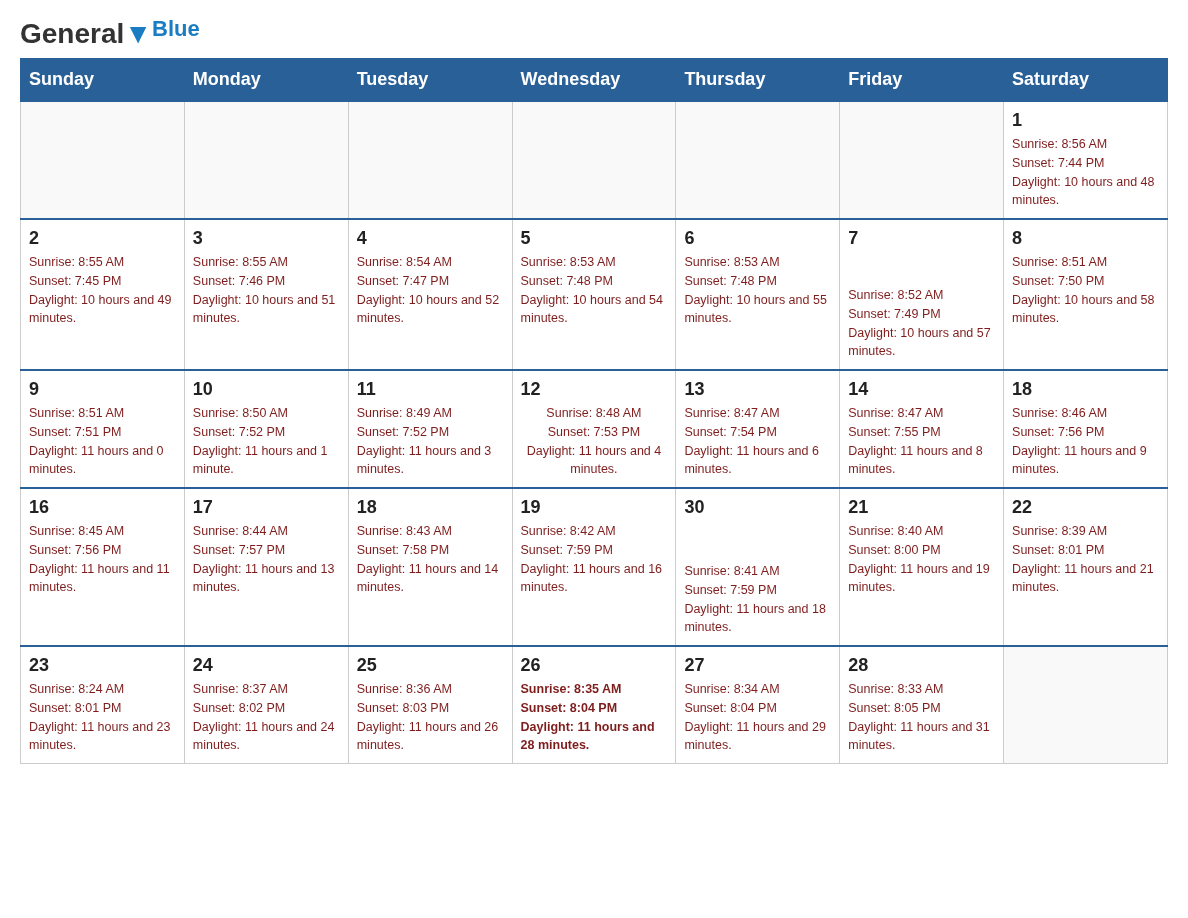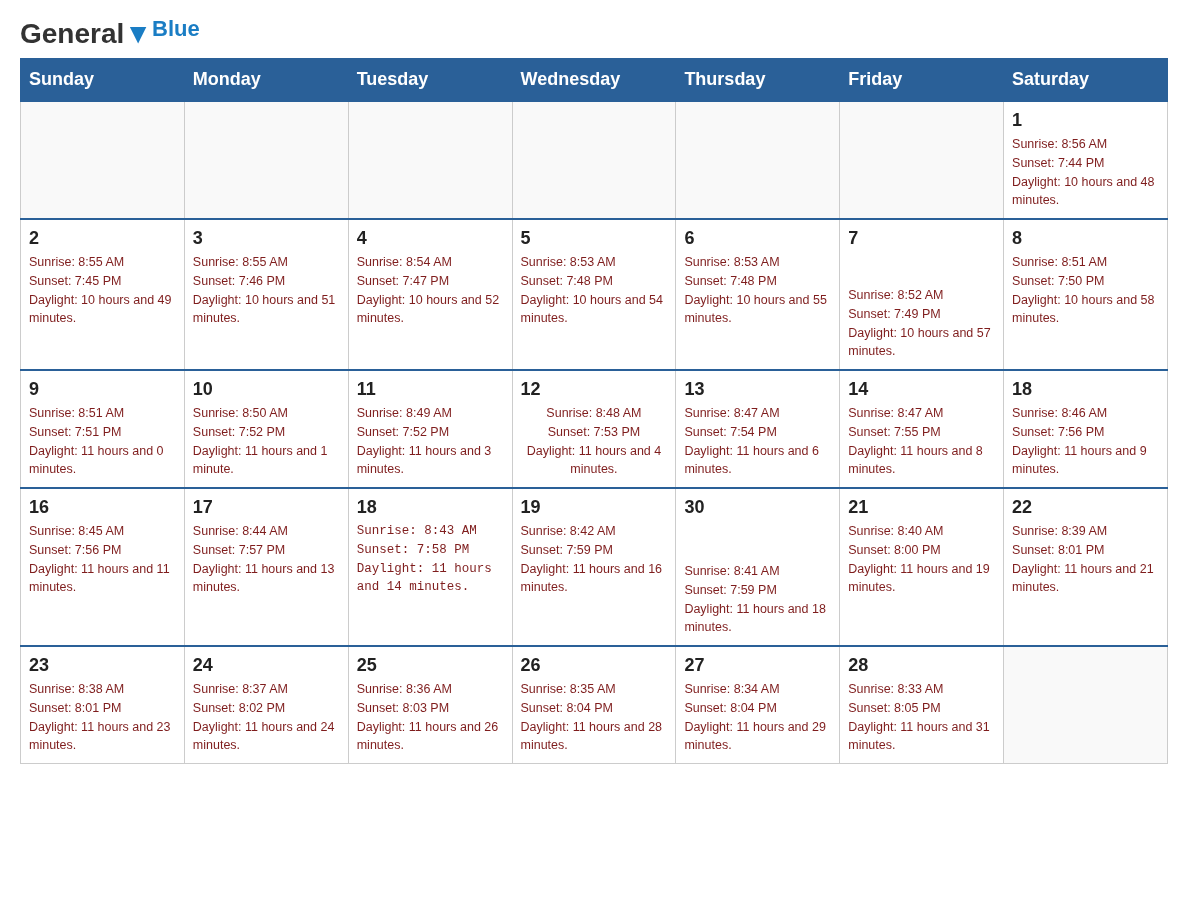--- a/index.html
+++ b/index.html
@@ -235,21 +235,21 @@
 Daylight: 11 hours and 11 minutes.</div>
         </td>
         <td>
           <span class="day-number">17</span>
           <div class="day-info" style="white-space: pre-line;">Sunrise: 8:44 AM
 Sunset: 7:57 PM
 Daylight: 11 hours and 13 minutes.</div>
         </td>
         <td>
           <span class="day-number">18</span>
-          <div class="day-info" style="white-space: pre-line; font-family: Liberation Mono, monospace;">Sunrise: 8:43 AM
+          <div class="day-info" style="white-space: pre-line;">Sunrise: 8:43 AM
 Sunset: 7:58 PM
 Daylight: 11 hours and 14 minutes.</div>
         </td>
         <td>
           <span class="day-number">19</span>
           <div class="day-info" style="white-space: pre-line;">Sunrise: 8:42 AM
 Sunset: 7:59 PM
 Daylight: 11 hours and 16 minutes.</div>
         </td>
         <td>
@@ -267,39 +267,39 @@
         <td>
           <span class="day-number">22</span>
           <div class="day-info" style="white-space: pre-line;">Sunrise: 8:39 AM
 Sunset: 8:01 PM
 Daylight: 11 hours and 21 minutes.</div>
         </td>
       </tr>
       <tr>
         <td>
           <span class="day-number">23</span>
-          <div class="day-info" style="white-space: pre-line;">Sunrise: 8:38 AM
+          <div class="day-info" style="white-space: pre-line;">Sunrise: 8:24 AM
 Sunset: 8:01 PM
 Daylight: 11 hours and 23 minutes.</div>
         </td>
         <td>
           <span class="day-number">24</span>
           <div class="day-info" style="white-space: pre-line;">Sunrise: 8:37 AM
 Sunset: 8:02 PM
 Daylight: 11 hours and 24 minutes.</div>
         </td>
         <td>
           <span class="day-number">25</span>
           <div class="day-info" style="white-space: pre-line;">Sunrise: 8:36 AM
 Sunset: 8:03 PM
 Daylight: 11 hours and 26 minutes.</div>
         </td>
         <td>
           <span class="day-number">26</span>
-          <div class="day-info" style="white-space: pre-line;">Sunrise: 8:35 AM
+          <div class="day-info" style="white-space: pre-line; font-weight: bold;">Sunrise: 8:35 AM
 Sunset: 8:04 PM
 Daylight: 11 hours and 28 minutes.</div>
         </td>
         <td>
           <span class="day-number">27</span>
           <div class="day-info" style="white-space: pre-line;">Sunrise: 8:34 AM
 Sunset: 8:04 PM
 Daylight: 11 hours and 29 minutes.</div>
         </td>
         <td>

